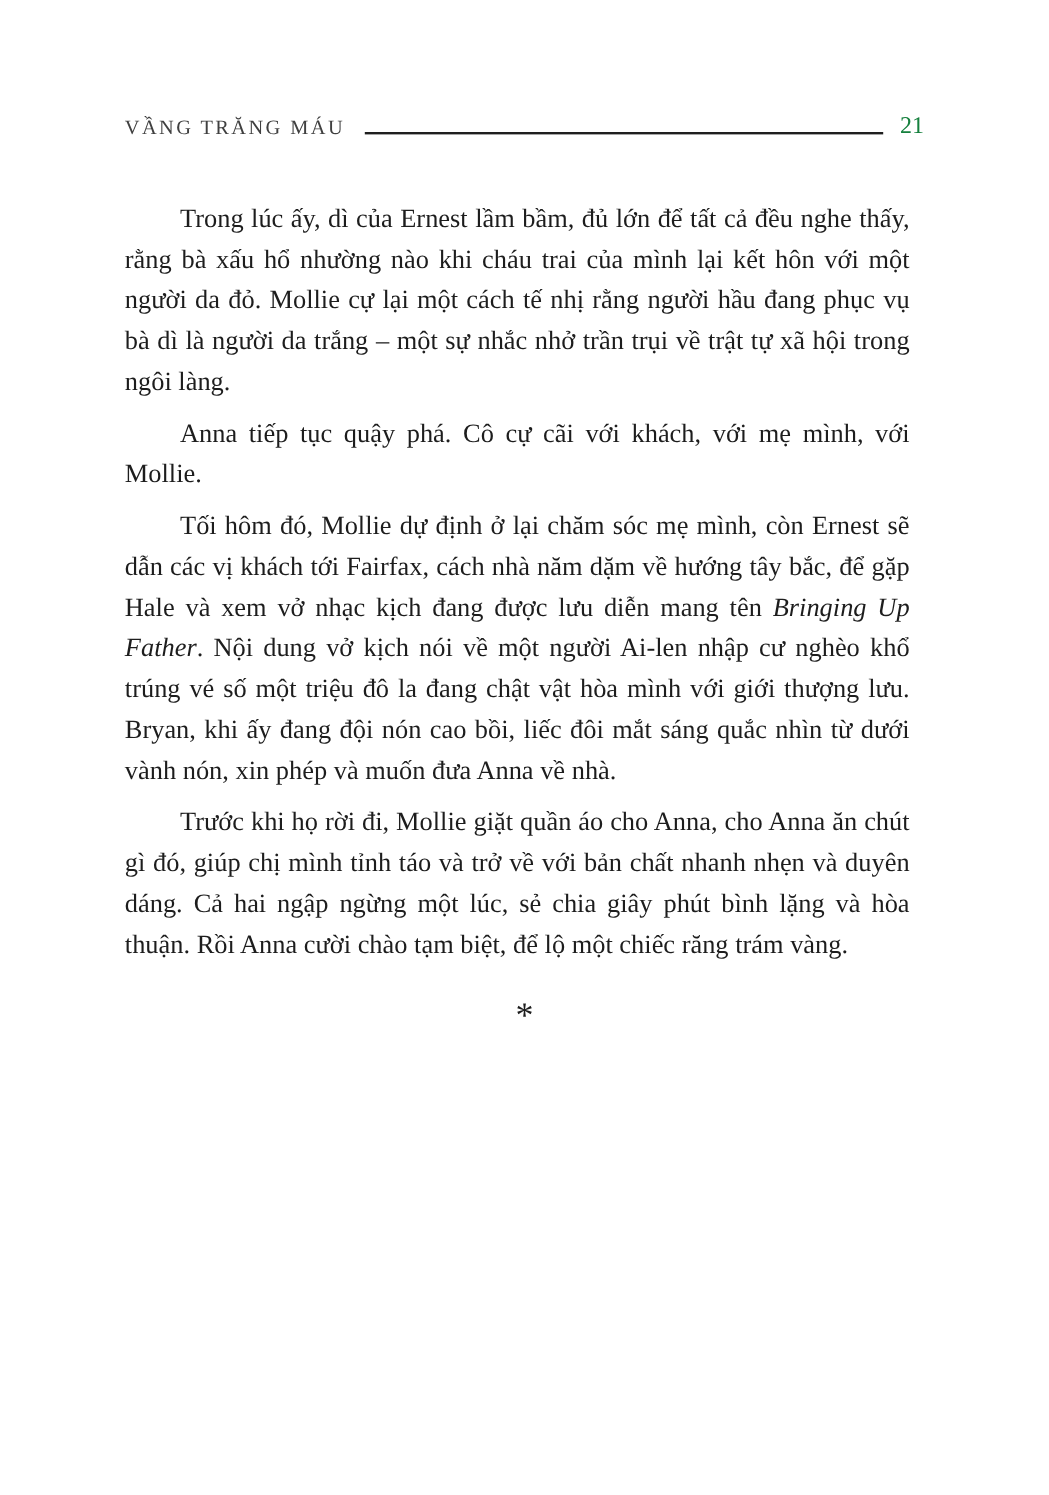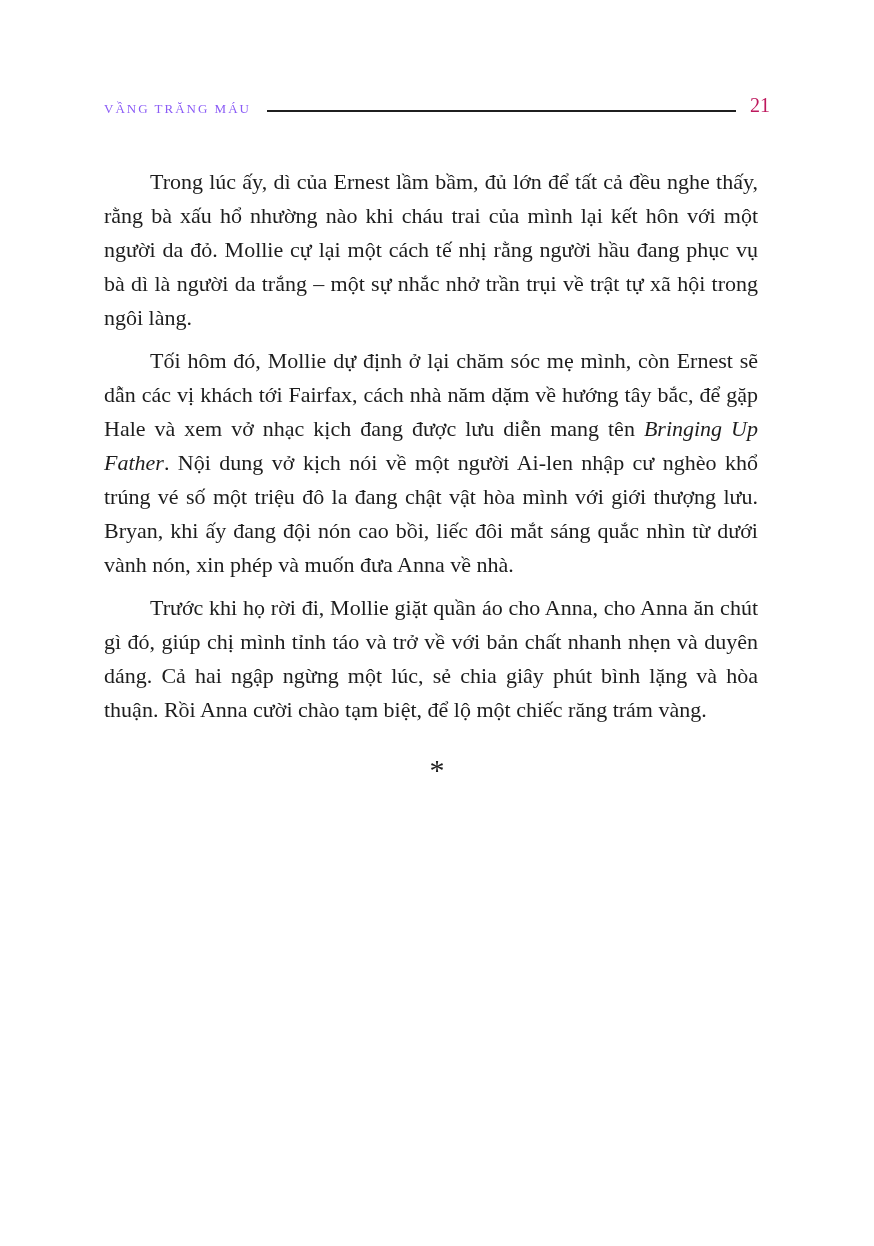--- a/index.html
+++ b/index.html
@@ -18,34 +18,34 @@
       font-family: "Liberation Serif", "DejaVu Serif", serif;
       color: #1d1d1d;
       overflow: hidden;
     }
     .header {
       display: flex;
       align-items: flex-end;
       margin-bottom: 48px;
     }
     .header-title {
-      font-size: 13px;
+      font-size: 17px;
       letter-spacing: 2px;
       white-space: nowrap;
-      color: #8b5cf6;
+      color: #404040;
     }
     .header-rule {
       flex: 1;
       height: 2px;
       background: #1f1f1f;
       margin: 0 14px 5px 16px;
     }
     .page-number {
       font-size: 20px;
-      color: #be185d;
+      color: #15803d;
       white-space: nowrap;
     }
     .body-text p {
       margin: 0 12px 9px 0;
       font-size: 22px;
       line-height: 34px;
       text-align: justify;
       text-indent: 46px;
       color: #1d1d1d;
     }
@@ -67,20 +67,21 @@
   <header class="header">
     <span class="header-title">VẦNG TRĂNG MÁU</span>
     <span class="header-rule"></span>
     <span class="page-number">21</span>
   </header>
 
   <main class="body-text">
 
     <p>Trong lúc ấy, dì của Ernest lầm bầm, đủ lớn để tất cả đều nghe thấy, rằng bà xấu hổ nhường nào khi cháu trai của mình lại kết hôn với một người da đỏ. Mollie cự lại một cách tế nhị rằng người hầu đang phục vụ bà dì là người da trắng – một sự nhắc nhở trần trụi về trật tự xã hội trong ngôi làng.</p>
 
+    <p>Anna tiếp tục quậy phá. Cô cự cãi với khách, với mẹ mình, với Mollie.</p>
 
 
     <p><span>Tối hôm đó, Mollie dự định ở lại chăm sóc mẹ mình, còn Ernest sẽ dẫn các vị khách tới Fairfax, cách nhà năm dặm về hướng tây bắc, để gặp Hale và xem vở nhạc kịch đang được lưu diễn mang tên </span><span class="italic">Bringing Up Father</span><span>. Nội dung vở kịch nói về một người Ai-len nhập cư nghèo khổ trúng vé số một triệu đô la đang chật vật hòa mình với giới thượng lưu. Bryan, khi ấy đang đội nón cao bồi, liếc đôi mắt sáng quắc nhìn từ dưới vành nón, xin phép và muốn đưa Anna về nhà.</span></p>
 
     <p>Trước khi họ rời đi, Mollie giặt quần áo cho Anna, cho Anna ăn chút gì đó, giúp chị mình tỉnh táo và trở về với bản chất nhanh nhẹn và duyên dáng. Cả hai ngập ngừng một lúc, sẻ chia giây phút bình lặng và hòa thuận. Rồi Anna cười chào tạm biệt, để lộ một chiếc răng trám vàng.</p>
 
     <div class="section-break">*</div>
 
   </main>
 

